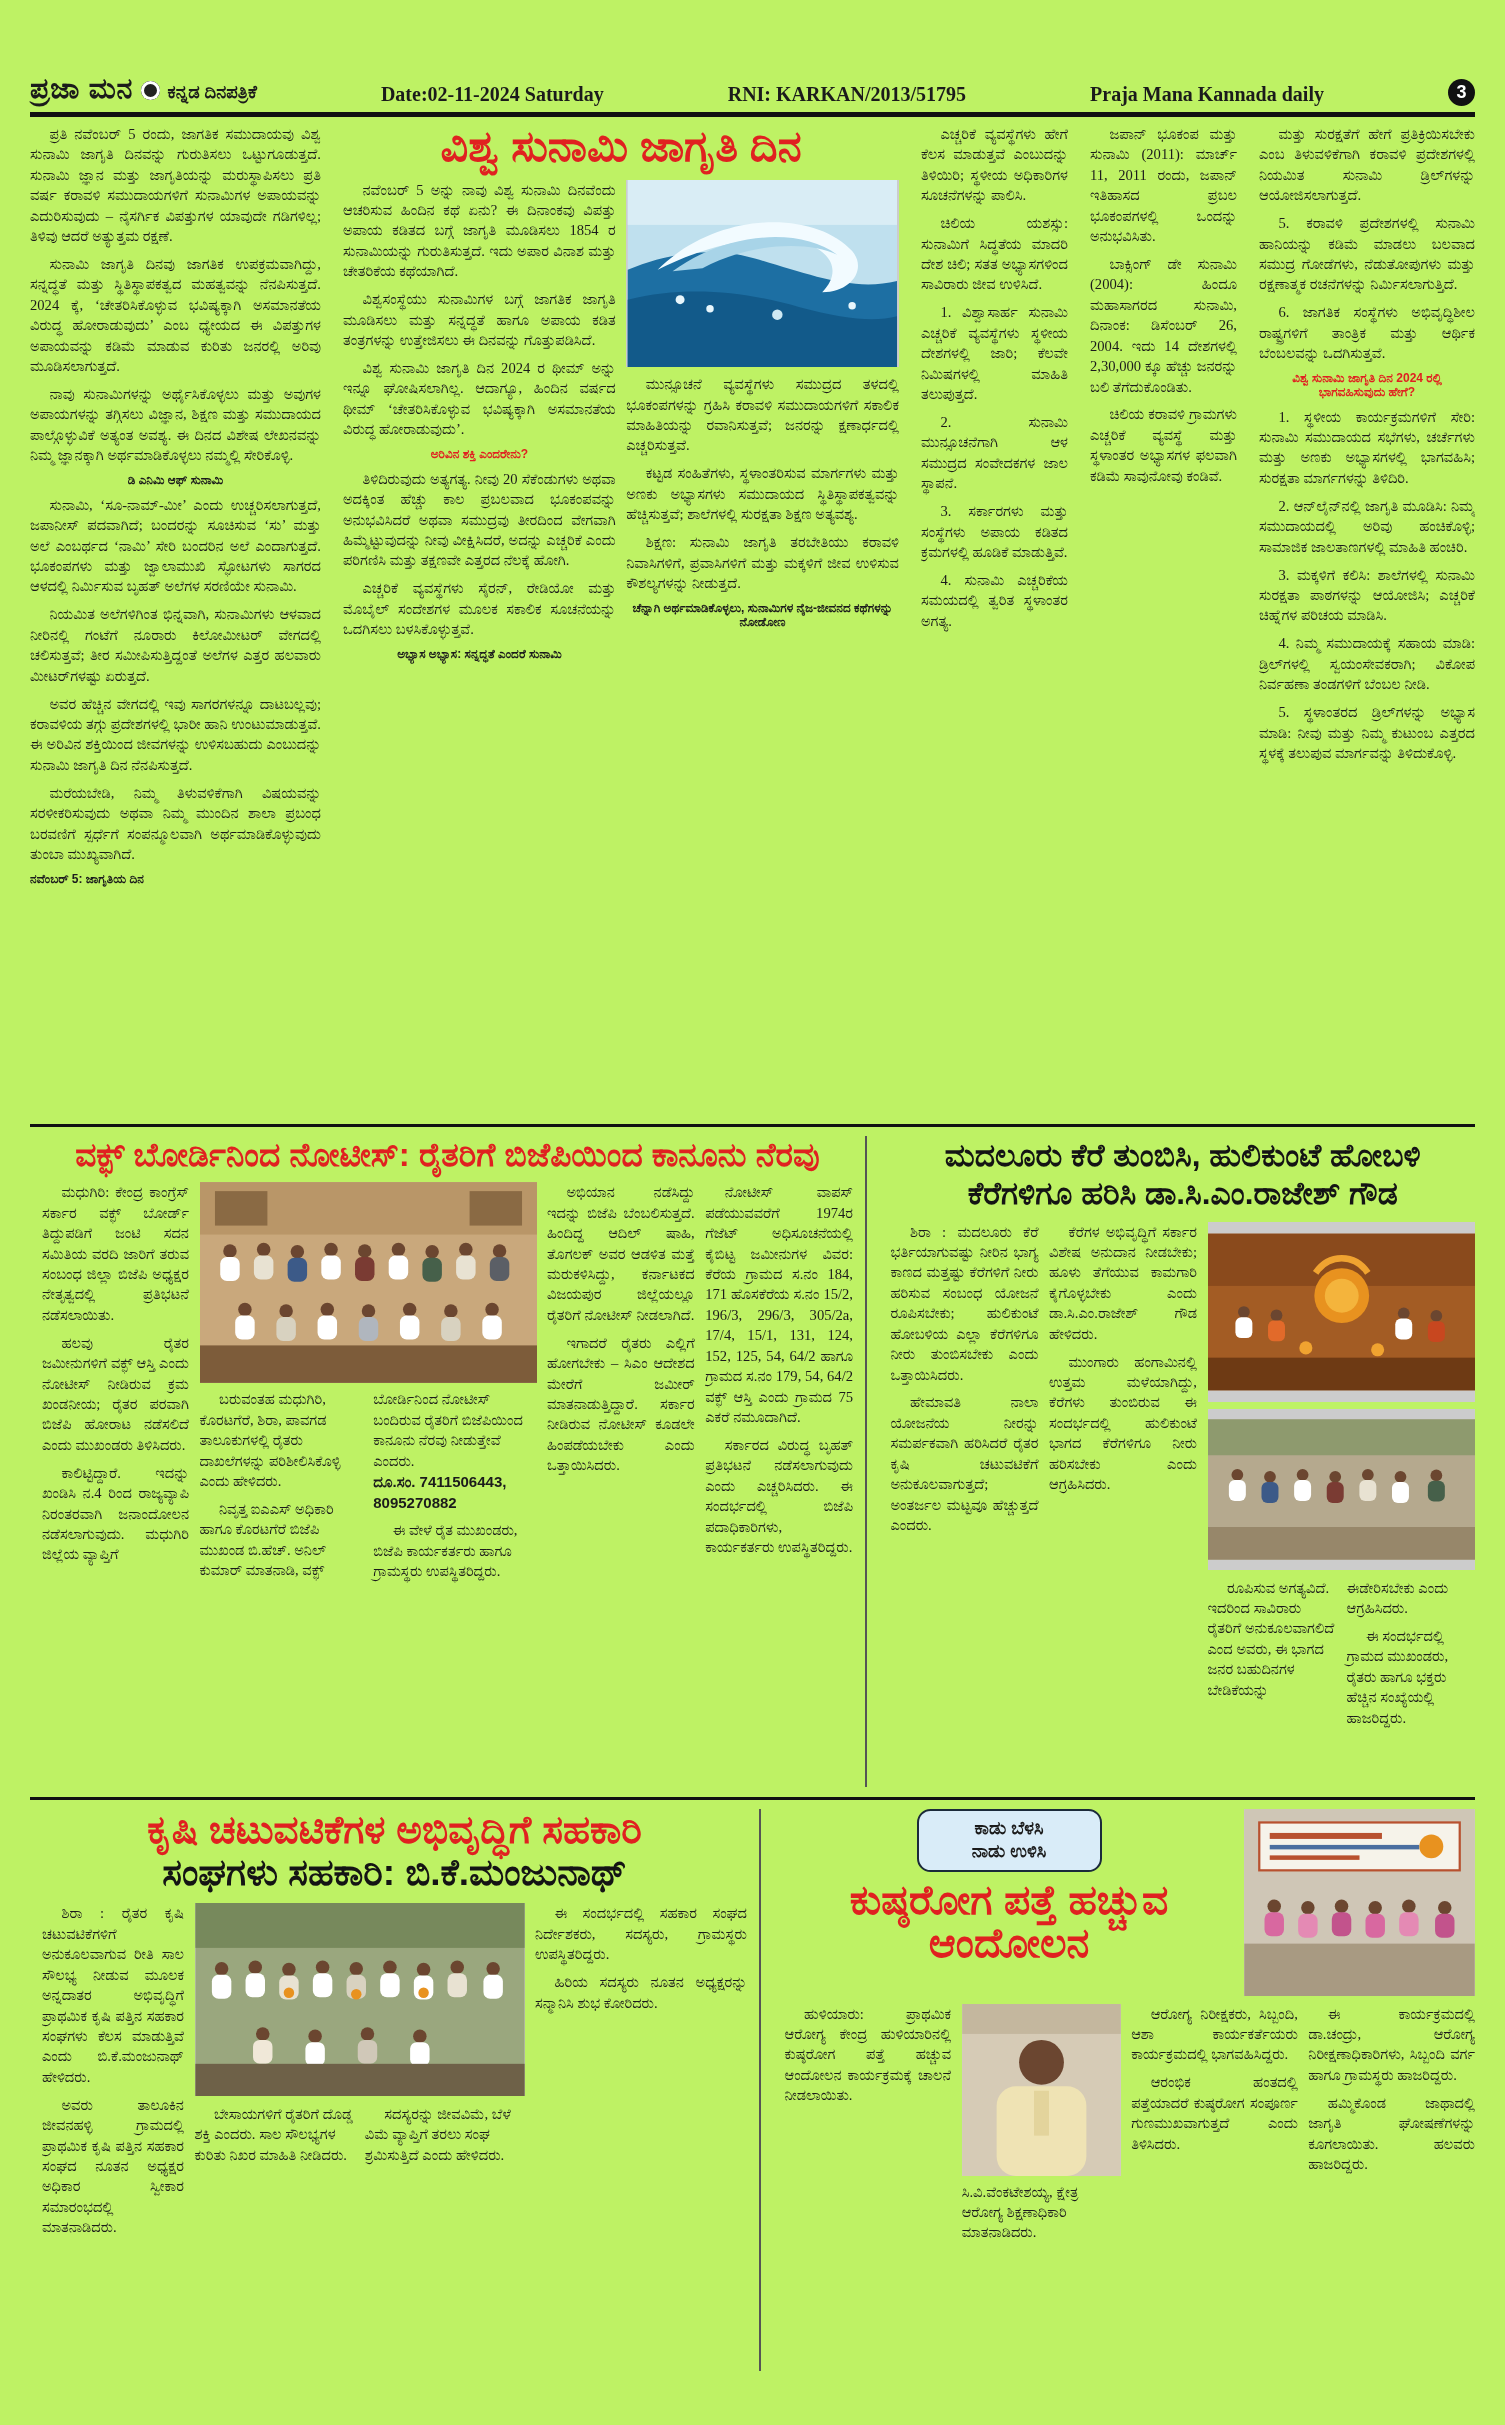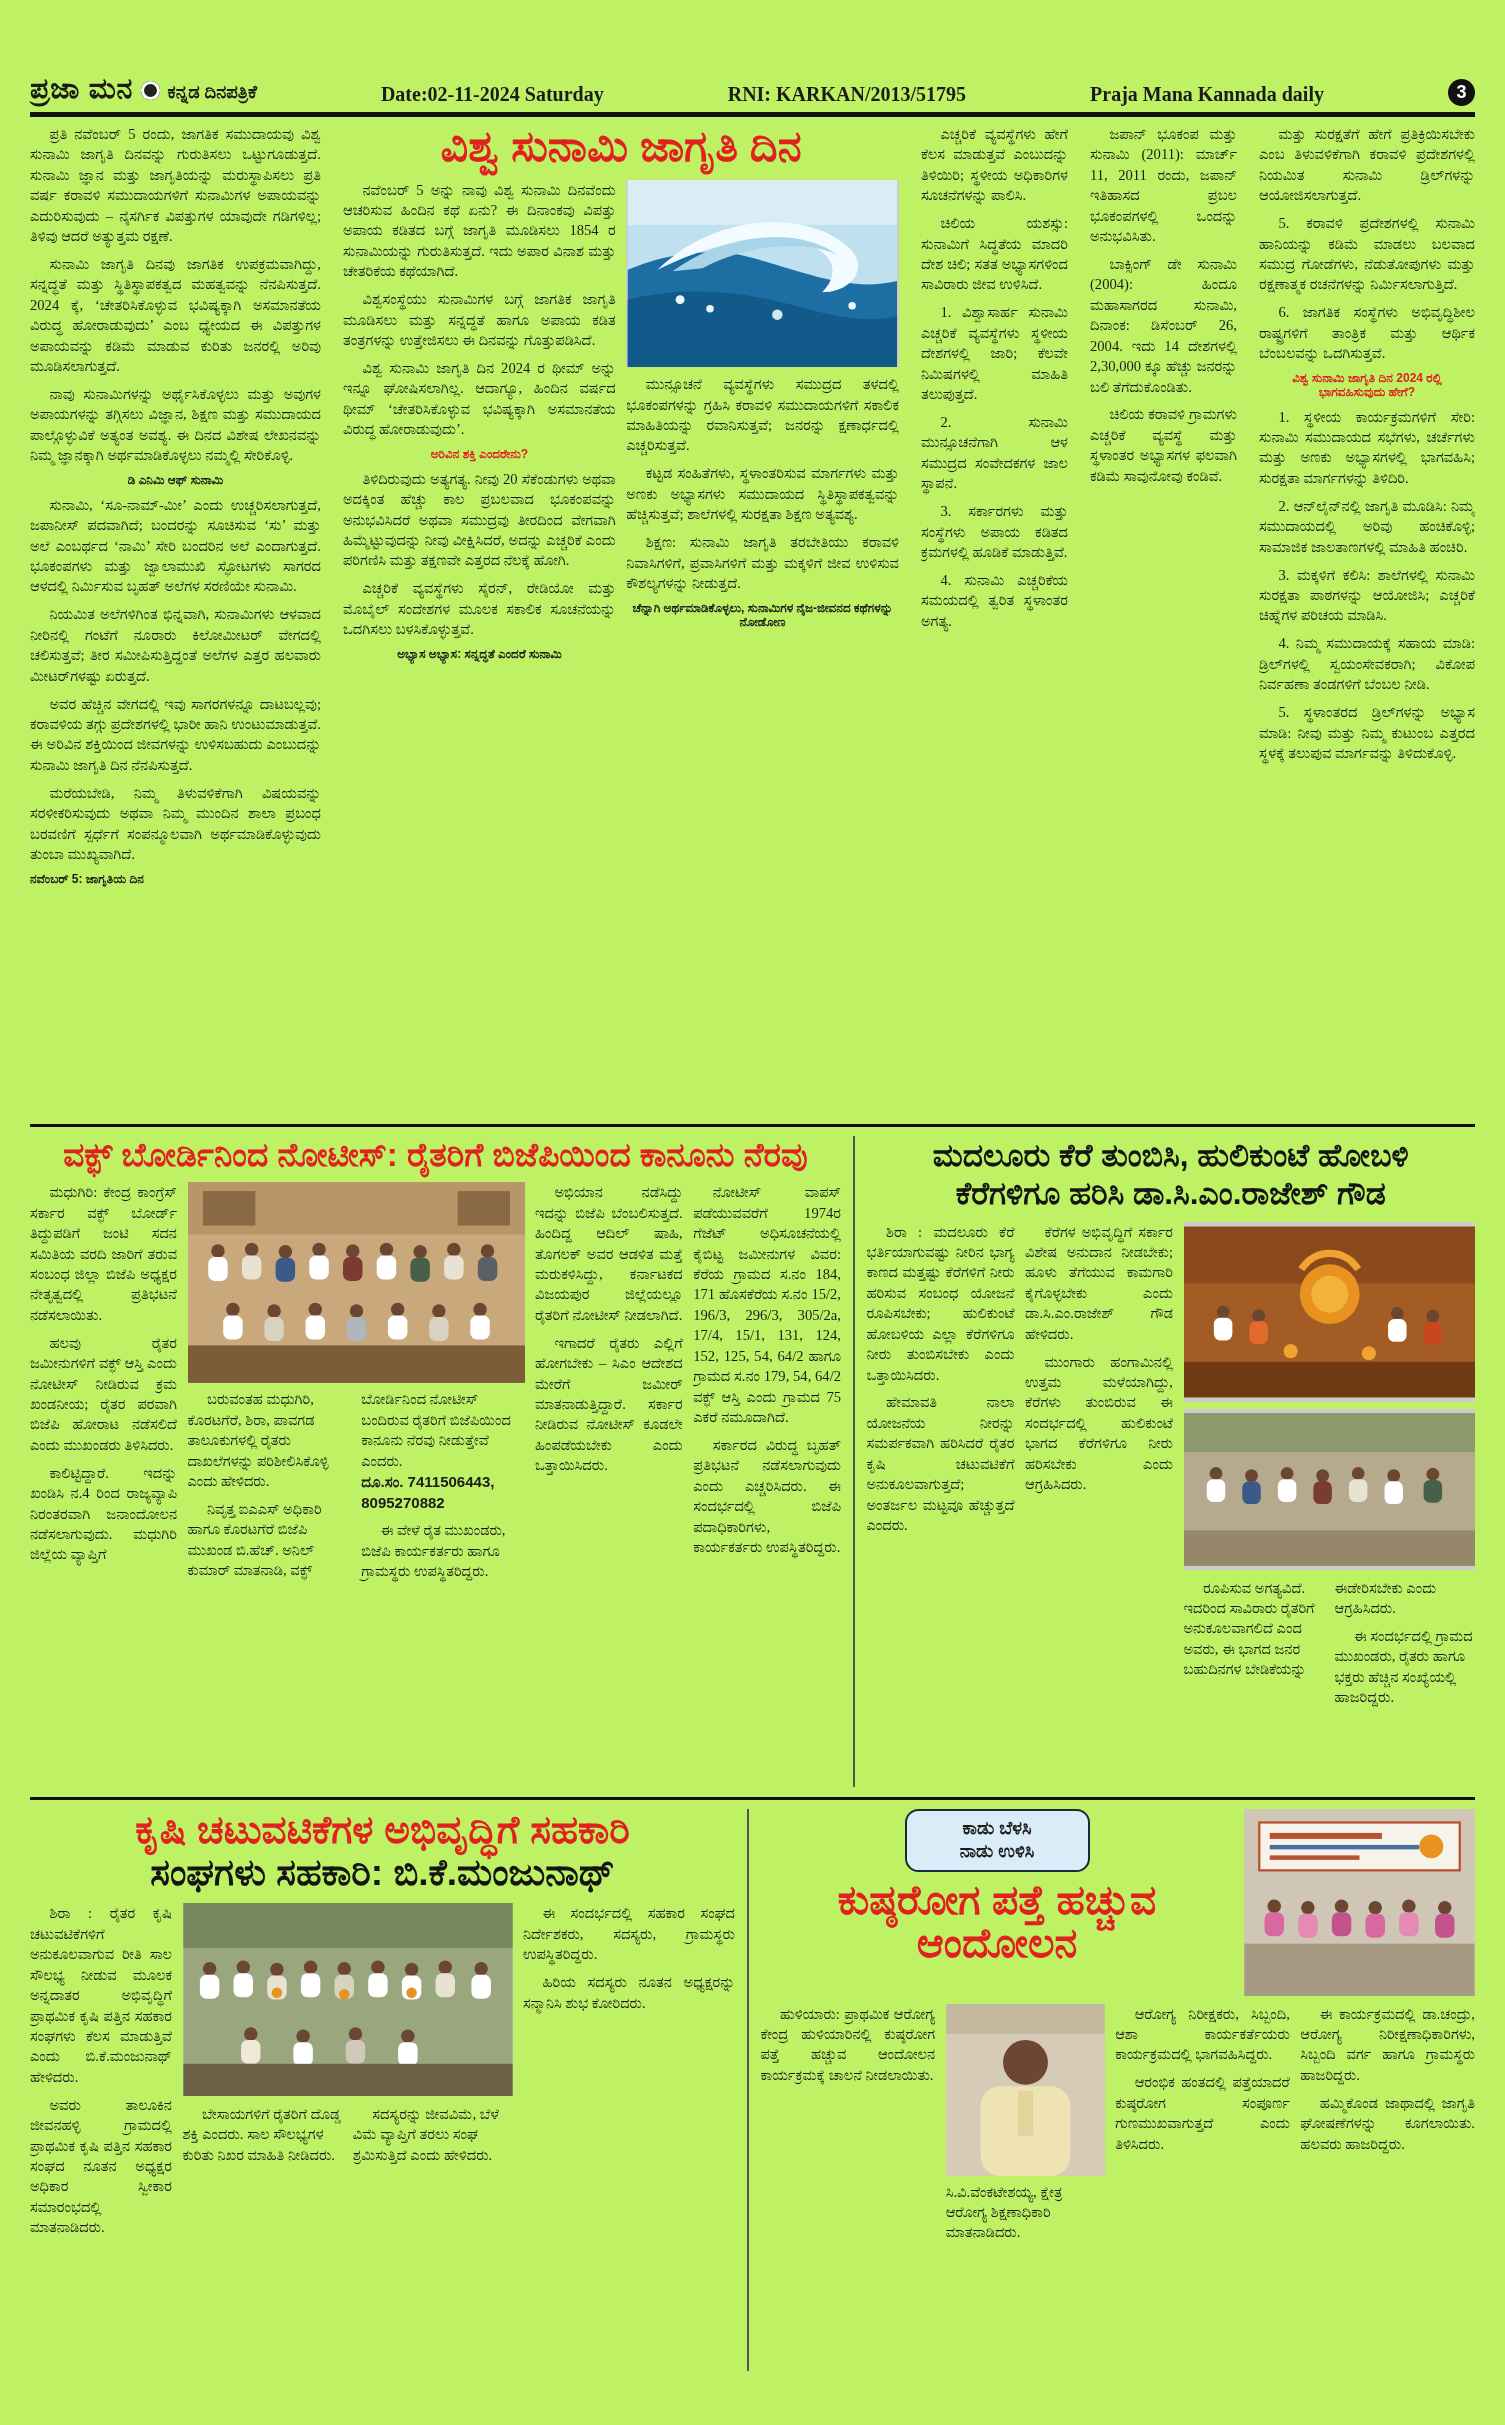--- a/index.html
+++ b/index.html
@@ -30,21 +30,21 @@
   .t-mid{flex:0 0 556px;display:flex;flex-direction:column;}
   .headline-red{font-family:"Liberation Sans","DejaVu Sans",sans-serif;color:#e02120;font-weight:bold;
                 font-size:43px;line-height:1.05;text-align:center;margin:0 0 10.5px 0;}
   .midcols{display:flex;gap:10.5px;flex:1;min-height:0;}
   .midcols .col{flex:1;}
   .t-col4,.t-col5{flex:0 0 147px;}
   .t-col6{flex:1;}
   
   .row2{display:flex;gap:12px;padding:9px 30px 10.5px 30px;height:651px;}
   .vrule{flex:0 0 1.5px;background:#555;}
-  .art{display:flex;flex-direction:column;overflow:hidden;}
+  .art{display:flex;flex-direction:column;overflow:hidden;margin-left:12px;}
   .waqf{flex:0 0 811px;}
   .kere{flex:1;}
   .h2red{font-family:"Liberation Sans","DejaVu Sans",sans-serif;color:#e02120;font-weight:bold;font-size:33px;line-height:1.1;
          text-align:center;margin:1.5px 0 9px 0;}
   .h2black{font-family:"Liberation Sans","DejaVu Sans",sans-serif;color:#141414;font-weight:bold;font-size:31.5px;line-height:1.2;
          text-align:center;margin:1.5px 0 9px 0;}
   .artbody{display:flex;gap:10.5px;flex:1;min-height:0;}
   .w-colA{flex:0 0 147px;}
   .w-photo{flex:0 0 337px;display:flex;flex-direction:column;gap:6px;overflow:hidden;}
   .w-colB,.w-colC{flex:1;}

